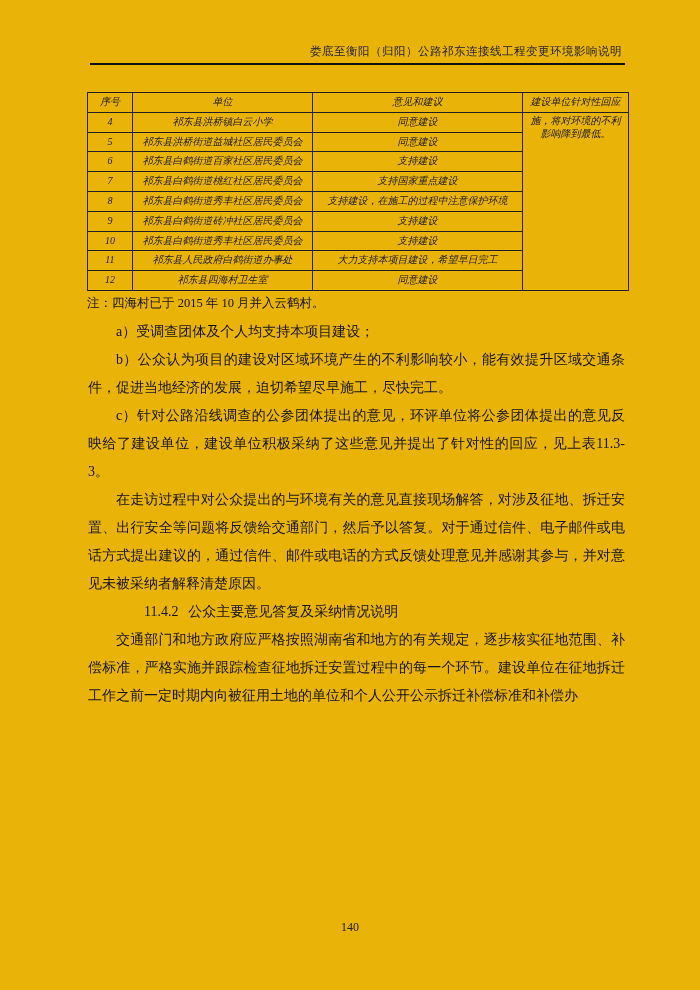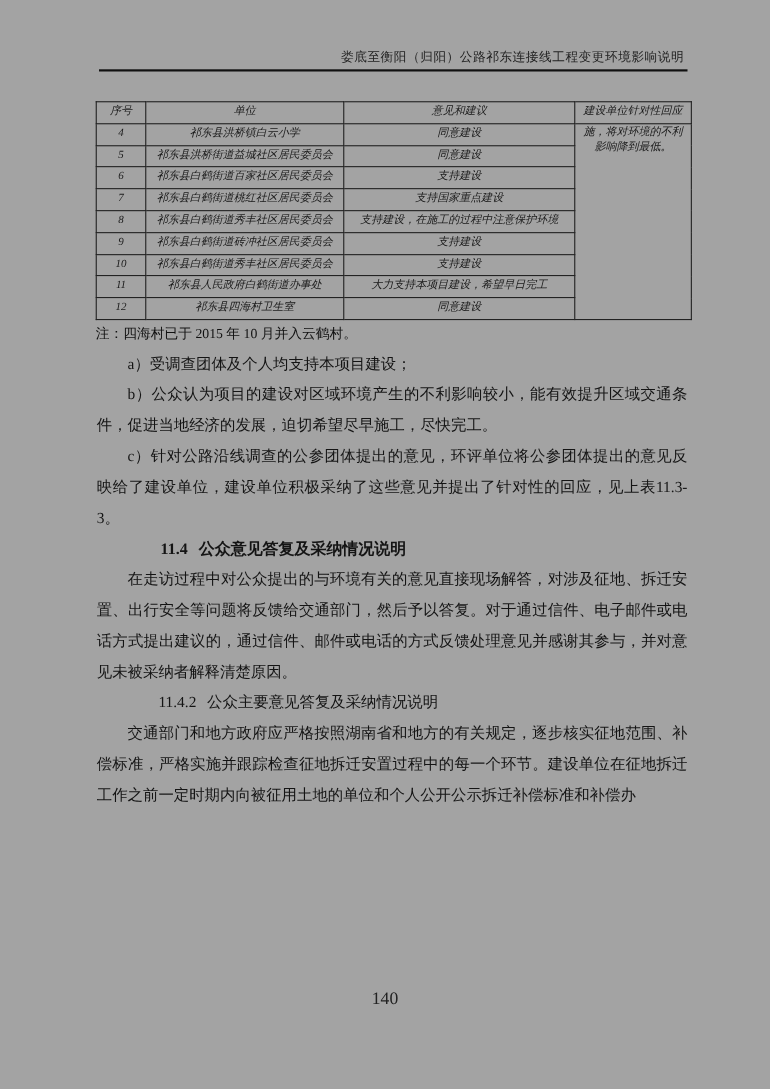--- a/index.html
+++ b/index.html
@@ -2,21 +2,21 @@
 <html><head>
 <meta charset="utf-8">
 <style>
   * { margin: 0; padding: 0; box-sizing: border-box; }
   html, body { background: #e8e8e8; }
   .page {
     position: relative;
     width: 700px;
     height: 990px;
     margin: 0 auto;
-    background: #a3a3a3;
+    background: #eab308;
     font-family: "Liberation Serif", "DejaVu Serif", serif;
     color: #1a1a1a;
     overflow: hidden;
   }
   .running-head {
     padding: 44px 78px 0 90px;
     text-align: right;
     font-size: 11.5px;
     letter-spacing: 0.5px;
     color: #222;
@@ -73,23 +73,23 @@
     text-align: left;
     text-indent: 0;
   }
   .heading .h-num { display: inline-block; margin-right: 0.7em; }
   .h1 { font-weight: bold; font-size: 14.5px; }
   .h2 { font-weight: normal; font-size: 14px; }
   .page-number {
     position: absolute;
     left: 0;
     right: 0;
-    top: 900px;
+    top: 920px;
     text-align: center;
-    font-size: 16px;
+    font-size: 12px;
     color: #222;
   }
 </style>
 </head>
 <body>
 
 <div class="page">
 
   <div class="running-head">娄底至衡阳（归阳）公路祁东连接线工程变更环境影响说明</div>
   <div class="head-rule"></div>
@@ -157,23 +157,20 @@
     </tbody>
   </table>
 
   <div class="table-note">注：四海村已于 2015 年 10 月并入云鹤村。</div>
 
   <div class="body-text">
     <p>a）受调查团体及个人均支持本项目建设；</p>
     <p>b）公众认为项目的建设对区域环境产生的不利影响较小，能有效提升区域交通条件，促进当地经济的发展，迫切希望尽早施工，尽快完工。</p>
     <p>c）针对公路沿线调查的公参团体提出的意见，环评单位将公参团体提出的意见反映给了建设单位，建设单位积极采纳了这些意见并提出了针对性的回应，见上表11.3-3。</p>
 
-    <p class="heading h1">
-      <span class="h-num">11.4</span><span>公众意见答复及采纳情况说明</span>
-    </p>
 
     <p>在走访过程中对公众提出的与环境有关的意见直接现场解答，对涉及征地、拆迁安置、出行安全等问题将反馈给交通部门，然后予以答复。对于通过信件、电子邮件或电话方式提出建议的，通过信件、邮件或电话的方式反馈处理意见并感谢其参与，并对意见未被采纳者解释清楚原因。</p>
 
     <p class="heading h2">
       <span class="h-num">11.4.2</span><span>公众主要意见答复及采纳情况说明</span>
     </p>
     <p>交通部门和地方政府应严格按照湖南省和地方的有关规定，逐步核实征地范围、补偿标准，严格实施并跟踪检查征地拆迁安置过程中的每一个环节。建设单位在征地拆迁工作之前一定时期内向被征用土地的单位和个人公开公示拆迁补偿标准和补偿办</p>
   </div>
 
   <div class="page-number">140</div>

